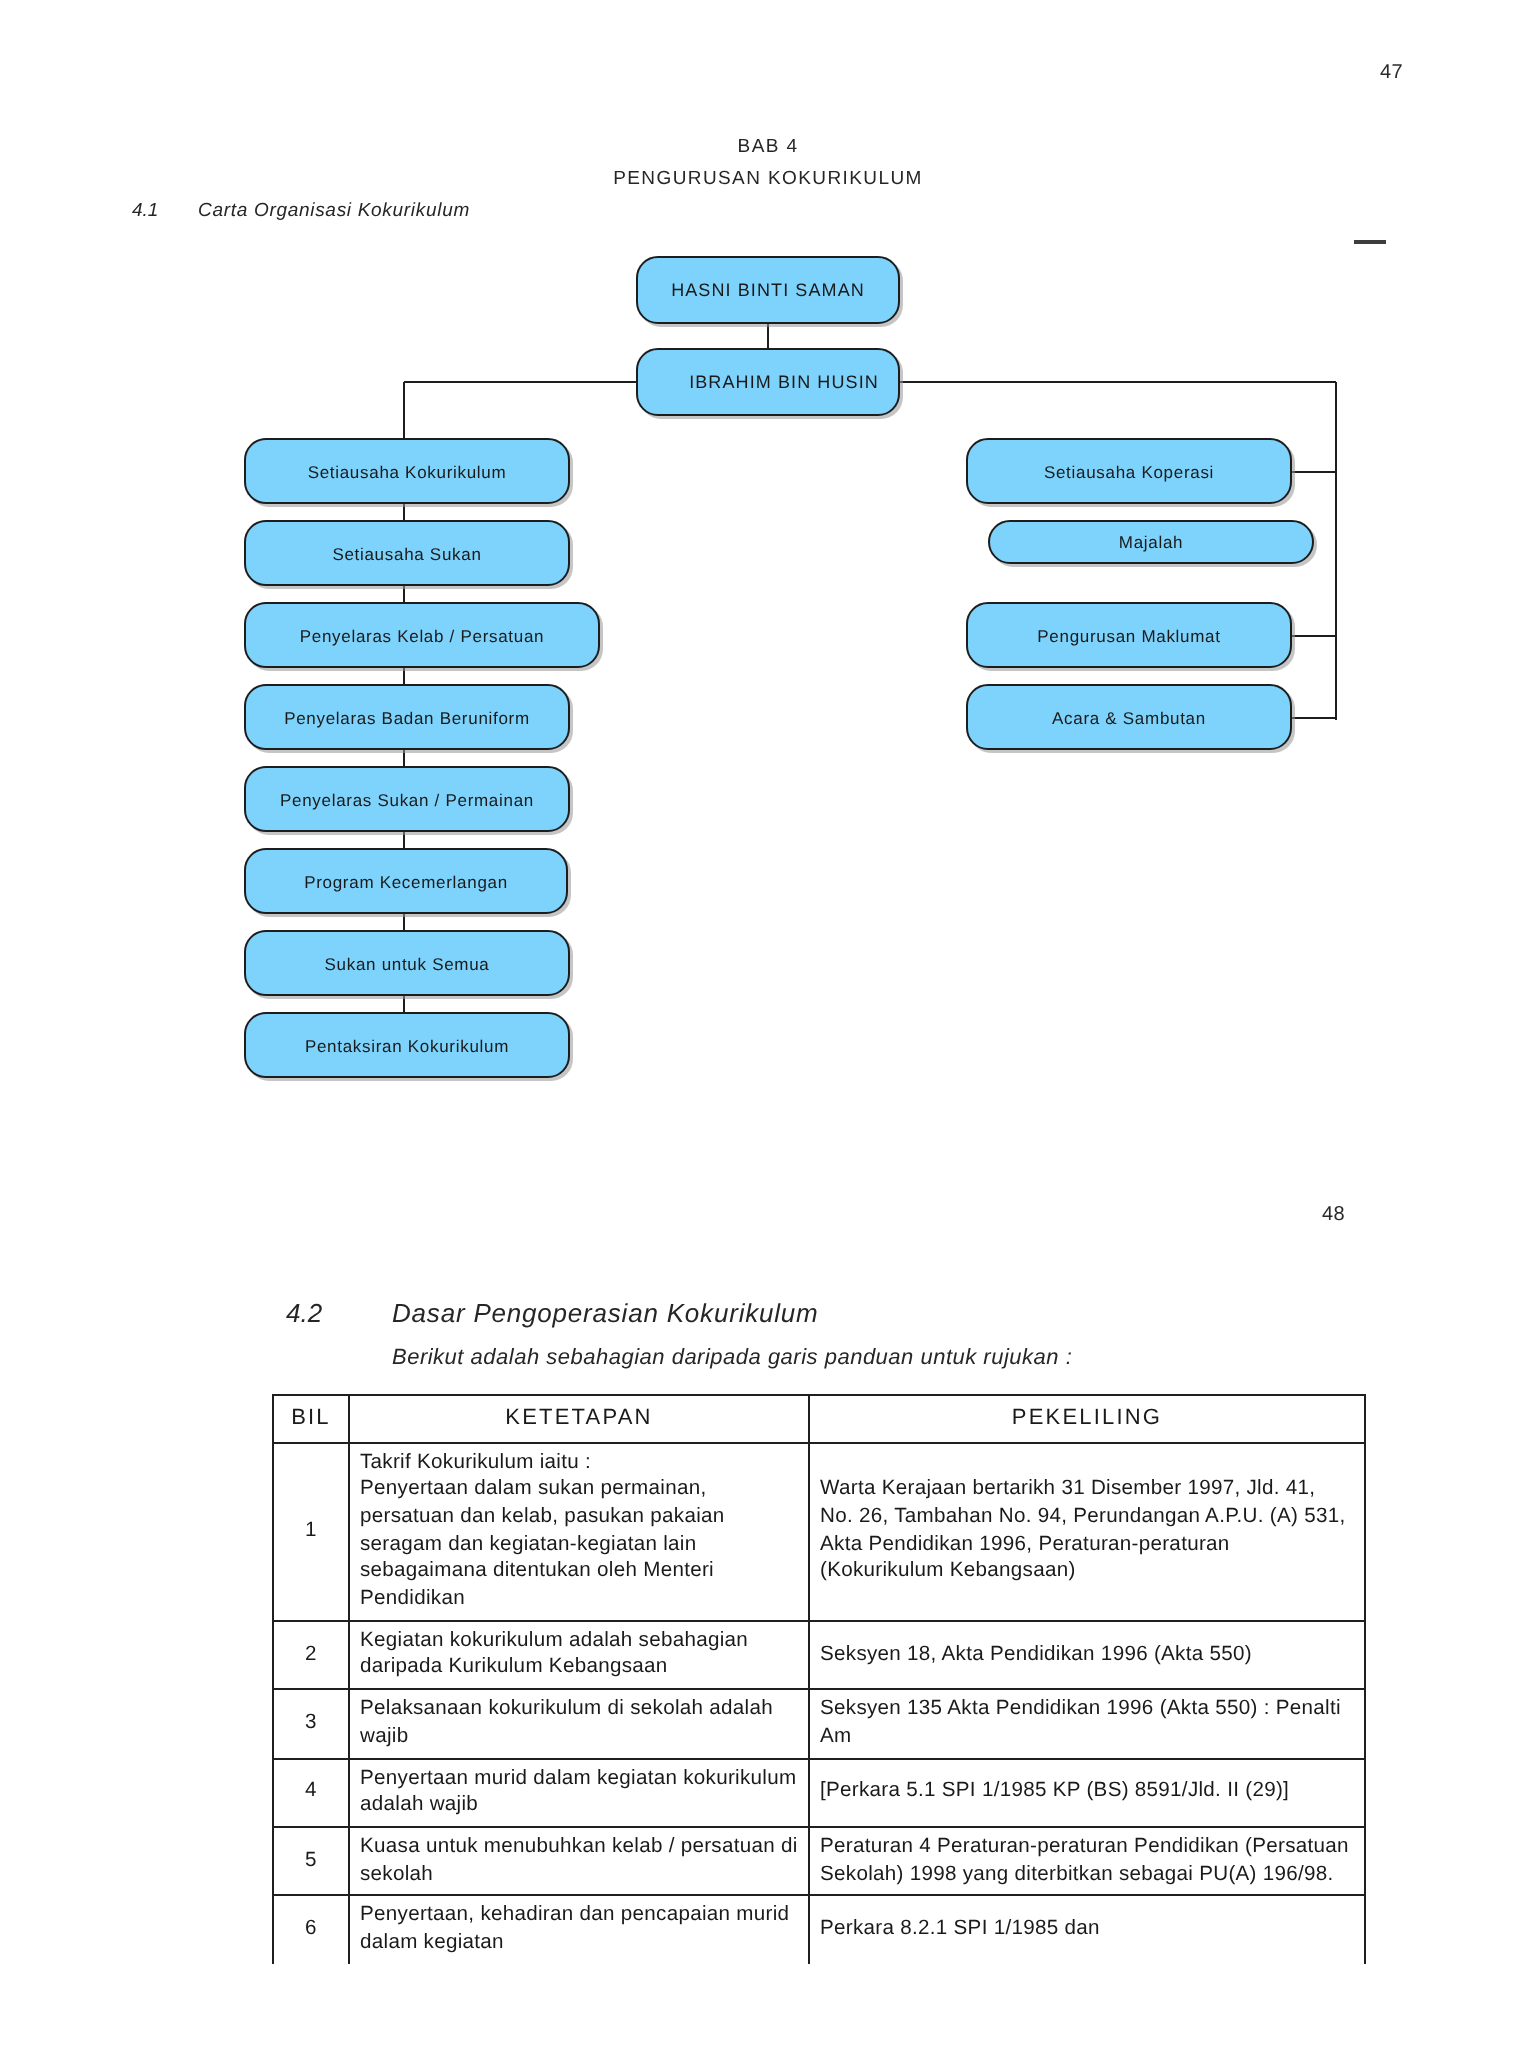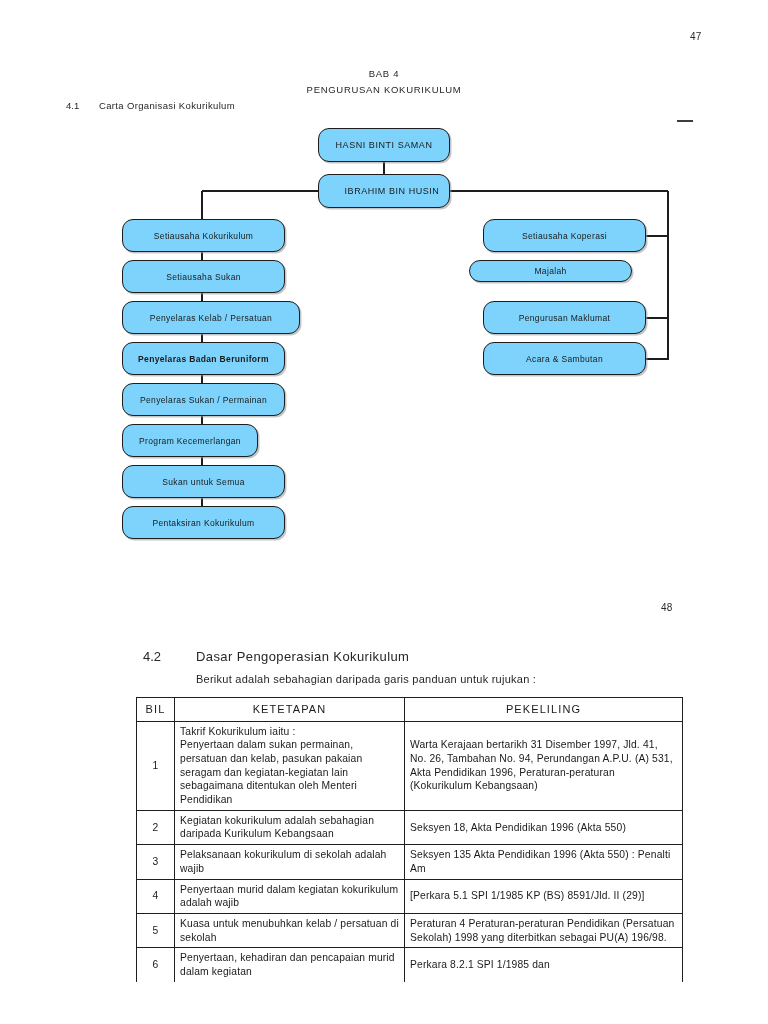--- a/index.html
+++ b/index.html
@@ -44,20 +44,21 @@
   }
   #bab-line   { top: 68px; }
   #title-line { top: 84px; }
 
   
   .sec {
     position: absolute;
     font-size: 9.5px;
     color: #262626;
     white-space: nowrap;
+    font-style: italic;
   }
   #sec-41-num   { left: 66px;  top: 100px; }
   #sec-41-text  { left: 99px;  top: 100px; letter-spacing: 0.35px; }
 
   #sec-42-num   { left: 143px; top: 649px; font-size: 13px; }
   #sec-42-text  { left: 196px; top: 649px; font-size: 13px; letter-spacing: 0.4px; }
   #sec-42-sub   { left: 196px; top: 673px; font-size: 11px; letter-spacing: 0.25px; text-align: center; }
 
   
   #artifact-dash {
@@ -187,28 +188,28 @@
         <line x1="646" y1="239" x2="668" y2="239"></line>
       </g>
     </svg>
 
     <div class="node head" style="left:318px; top:8px; width:132px; height:34px;">HASNI BINTI SAMAN</div>
     <div class="node head" style="left:318px; top:54px; width:132px; height:34px;padding-left:16px;">IBRAHIM BIN HUSIN</div>
 
     <div class="node" style="left:122px; top:140px; width:163px; height:33px;">Setiausaha Sukan</div>
     <div class="node" style="left:122px; top:99px;  width:163px; height:33px;">Setiausaha Kokurikulum</div>
     <div class="node" style="left:122px; top:181px; width:178px; height:33px;">Penyelaras Kelab / Persatuan</div>
-    <div class="node" style="left:122px; top:222px; width:163px; height:33px;font-weight:bold;">Penyelaras Badan Beruniform</div>
+    <div class="node" style="left:122px; top:222px; width:163px; height:33px;">Penyelaras Badan Beruniform</div>
     <div class="node" style="left:122px; top:263px; width:163px; height:33px;">Penyelaras Sukan / Permainan</div>
-    <div class="node" style="left:122px; top:304px; width:136px; height:33px;">Program Kecemerlangan</div>
+    <div class="node" style="left:122px; top:304px; width:162px; height:33px;">Program Kecemerlangan</div>
     <div class="node" style="left:122px; top:345px; width:163px; height:33px;">Sukan untuk Semua</div>
     <div class="node" style="left:122px; top:386px; width:163px; height:33px;">Pentaksiran Kokurikulum</div>
 
     <div class="node" style="left:483px; top:99px;  width:163px; height:33px;">Setiausaha Koperasi</div>
-    <div class="node" style="left:469px; top:140px; width:163px; height:22px;">Majalah</div>
+    <div class="node" style="left:494px; top:140px; width:163px; height:22px;">Majalah</div>
     <div class="node" style="left:483px; top:181px; width:163px; height:33px;">Pengurusan Maklumat</div>
     <div class="node" style="left:483px; top:222px; width:163px; height:33px;">Acara &amp; Sambutan</div>
   </div>
 
   <div class="sec" id="sec-42-num">4.2</div>
   <div class="sec" id="sec-42-text">Dasar Pengoperasian Kokurikulum</div>
   <div class="sec" id="sec-42-sub">Berikut adalah sebahagian daripada garis panduan untuk rujukan :</div>
 
   <table id="ketetapan-table">
     <colgroup>

